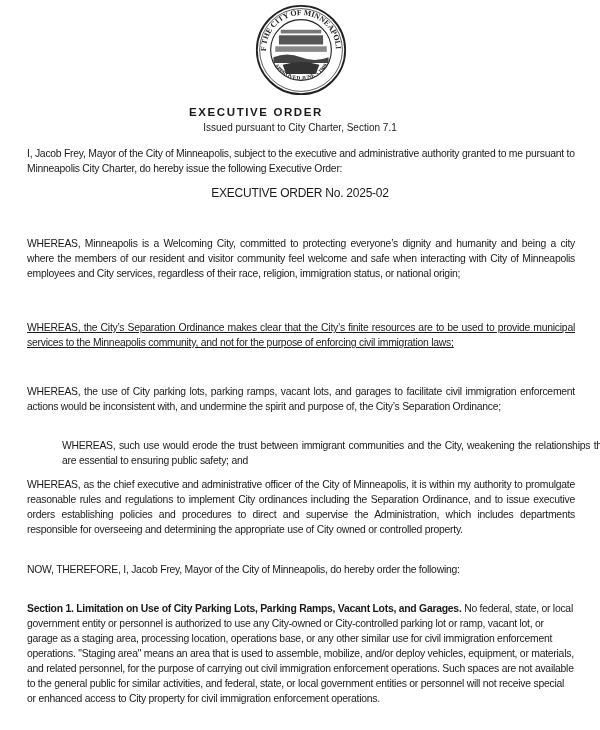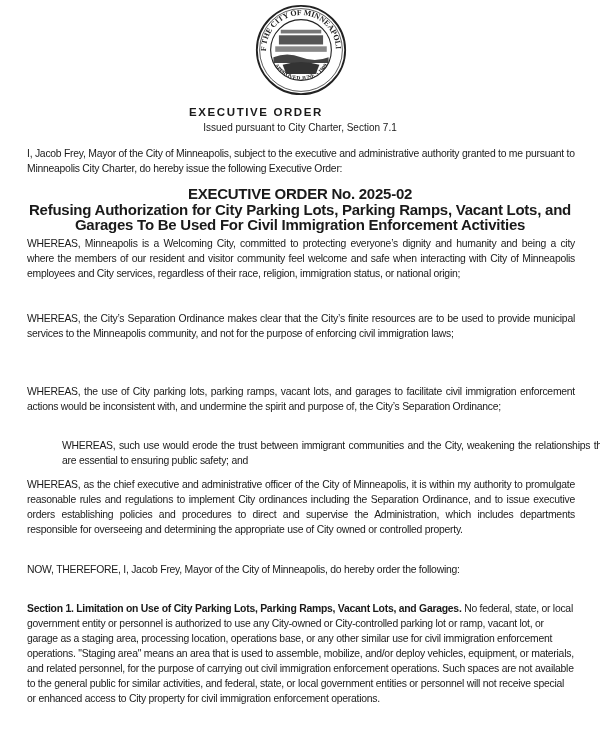--- a/index.html
+++ b/index.html
@@ -7,21 +7,21 @@
          font-family: "Liberation Sans", sans-serif; color: #1a1a1a; }
   .page { position: absolute; left: 0; top: 0; width: 600px; height: 730px; }
   .seal { position: absolute; left: 255px; top: 4px; width: 92px; height: 92px; }
   .title { position: absolute; left: 0; width: 512px; top: 106px; text-align: center;
            font-weight: bold; font-size: 11.5px; letter-spacing: 1.6px; }
   .subtitle { position: absolute; left: 0; width: 600px; top: 122px; text-align: center;
               font-size: 10px; }
   .text { position: absolute; left: 27px; width: 548px; font-size: 10.4px; line-height: 15px;
           letter-spacing: -0.25px; }
   .justify { text-align: justify; }
-  .center { text-align: center; font-weight: bold; left: 20px; width: 560px; font-size: 15px; }
+  .center { text-align: center; font-weight: normal; left: 20px; width: 560px; font-size: 12px; }
   b { font-weight: bold; text-align: right; }
 </style>
 </head>
 <body>
 
 <div class="page">
 
   <svg class="seal" viewBox="0 0 100 100">
     <circle cx="50" cy="50" r="48" fill="none" stroke="#222" stroke-width="2"></circle>
     <circle cx="50" cy="50" r="45" fill="none" stroke="#222" stroke-width="0.8"></circle>
@@ -42,24 +42,23 @@
     <path d="M30 66 Q50 60 70 66 L66 76 L34 76 Z" fill="#333"></path>
     <rect x="28" y="28" width="44" height="4" fill="#777"></rect>
   </svg>
 
   <div class="title">EXECUTIVE ORDER</div>
   <div class="subtitle">Issued pursuant to City Charter, Section 7.1</div>
 
   <div class="text" style="top:146px;">I, Jacob Frey, Mayor of the City of Minneapolis, subject to the executive and administrative authority granted to me pursuant to Minneapolis City Charter, do hereby issue the following Executive Order:</div>
 
   <div class="text center" style="top:186px;">EXECUTIVE ORDER No. 2025-02</div>
-  <div class="text center" style="top:202px;">Refusing Authorization for City Parking Lots, Parking Ramps, Vacant Lots, and Garages To Be Used For Civil Immigration Enforcement Activities</div>
 
   <div class="text justify" style="top:236px;">WHEREAS, Minneapolis is a Welcoming City, committed to protecting everyone’s dignity and humanity and being a city where the members of our resident and visitor community feel welcome and safe when interacting with City of Minneapolis employees and City services, regardless of their race, religion, immigration status, or national origin;</div>
-  <div class="text justify" style="top:311px;">WHEREAS, the City’s Separation Ordinance makes clear that the City’s finite resources are to be used to provide municipal services to the Minneapolis community, and not for the purpose of enforcing civil immigration laws;</div>
+  <div class="text justify" style="top:320px;text-decoration:underline;">WHEREAS, the City’s Separation Ordinance makes clear that the City’s finite resources are to be used to provide municipal services to the Minneapolis community, and not for the purpose of enforcing civil immigration laws;</div>
   <div class="text justify" style="top:384px;">WHEREAS, the use of City parking lots, parking ramps, vacant lots, and garages to facilitate civil immigration enforcement actions would be inconsistent with, and undermine the spirit and purpose of, the City’s Separation Ordinance;</div>
   <div class="text justify" style="top:438px;margin-left:35px;">WHEREAS, such use would erode the trust between immigrant communities and the City, weakening the relationships that are essential to ensuring public safety; and</div>
   <div class="text justify" style="top:477px;">WHEREAS, as the chief executive and administrative officer of the City of Minneapolis, it is within my authority to promulgate reasonable rules and regulations to implement City ordinances including the Separation Ordinance, and to issue executive orders establishing policies and procedures to direct and supervise the Administration, which includes departments responsible for overseeing and determining the appropriate use of City owned or controlled property.</div>
 
   <div class="text" style="top:562px;">NOW, THEREFORE, I, Jacob Frey, Mayor of the City of Minneapolis, do hereby order the following:</div>
 
   <div class="text" style="top:601px;"><b>Section 1. Limitation on Use of City Parking Lots, Parking Ramps, Vacant Lots, and Garages.</b><span> No federal, state, or local government entity or personnel is authorized to use any City-owned or City-controlled parking lot or ramp, vacant lot, or garage as a staging area, processing location, operations base, or any other similar use for civil immigration enforcement operations. "Staging area" means an area that is used to assemble, mobilize, and/or deploy vehicles, equipment, or materials, and related personnel, for the purpose of carrying out civil immigration enforcement operations. Such spaces are not available to the general public for similar activities, and federal, state, or local government entities or personnel will not receive special or enhanced access to City property for civil immigration enforcement operations.</span></div>
 
 </div>
 

